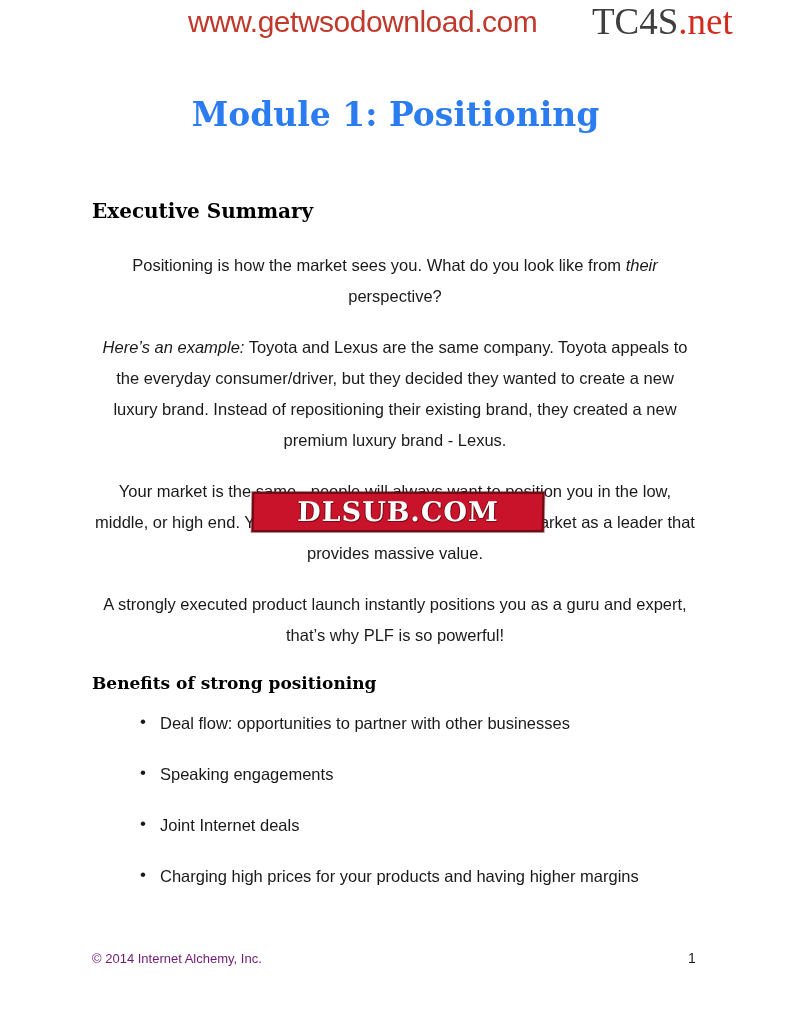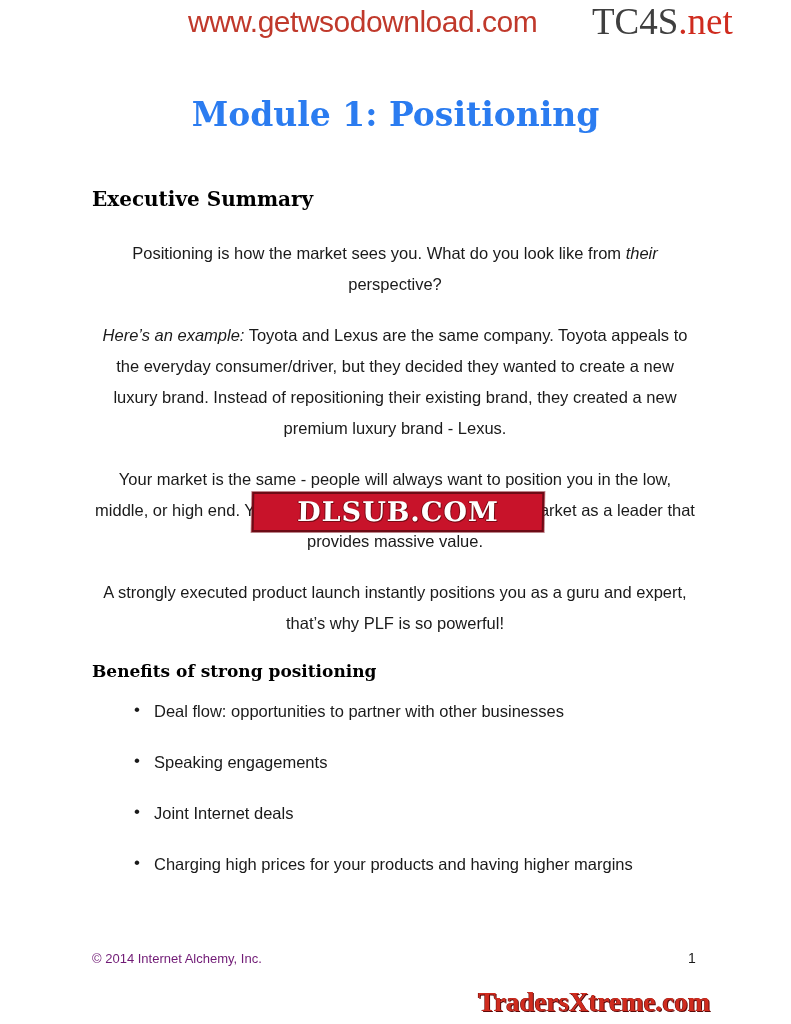--- a/index.html
+++ b/index.html
@@ -68,21 +68,21 @@
   }
 
   .content {
     position: absolute;
     left: 92px;
     top: 186px;
     width: 606px;
   }
 
   h2.section-heading {
-    margin: 0 0 26px 0;
+    margin: 12px 0 26px 0;
     font-family: "DejaVu Serif", serif;
     font-weight: bold;
     font-size: 20px;
     line-height: 26px;
     color: #000;
   }
 
   h3.sub-heading {
     margin: 7px 0 16px 0;
     font-family: "DejaVu Serif", serif;
@@ -96,21 +96,21 @@
     margin: 0 0 20px 0;
     font-family: "Liberation Sans", sans-serif;
     font-size: 16.5px;
     line-height: 31px;
     color: #1a1a1a;
     text-align: center;
   }
   p.body-text em { font-style: italic; }
 
   ul.bullets {
-    margin: 8px;
+    margin: 14px;
     padding: 0 0 0 34px;
     list-style: none;
   }
   ul.bullets li {
     position: relative;
     font-family: "Liberation Sans", sans-serif;
     font-size: 16.5px;
     line-height: 24px;
     color: #1a1a1a;
     margin-bottom: 27px;
@@ -229,15 +229,14 @@
 
   </div>
 
   <div class="wm-stamp">
     <span>DLSUB.COM</span>
   </div>
 
   <div class="footer-left">© 2014 Internet Alchemy, Inc.</div>
   <div class="footer-page">1</div>
 
-  <div class="wm-bottom">TradersXtreme.com</div>
 
 </div>
 
 </body></html>

